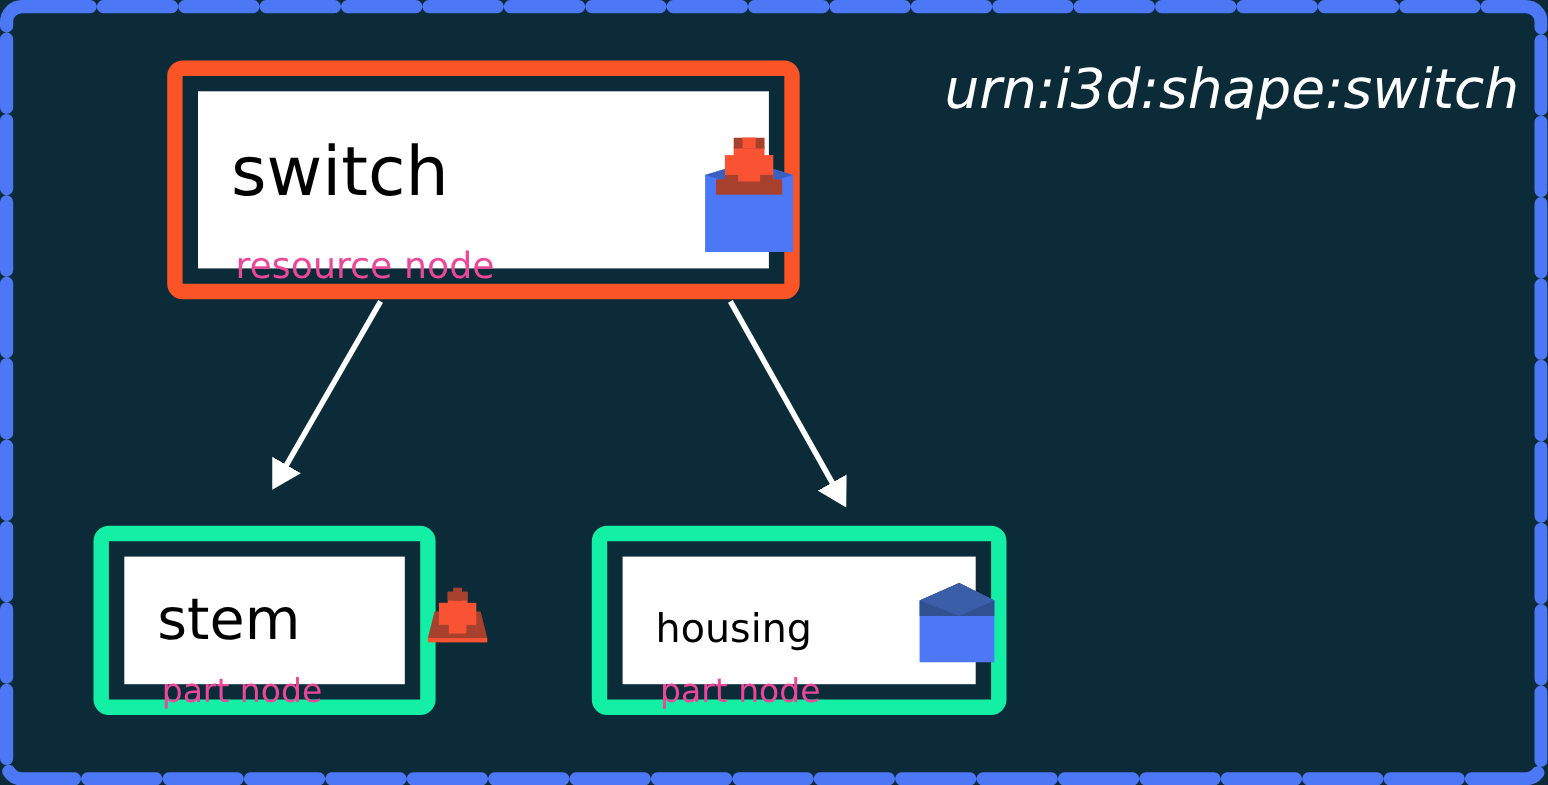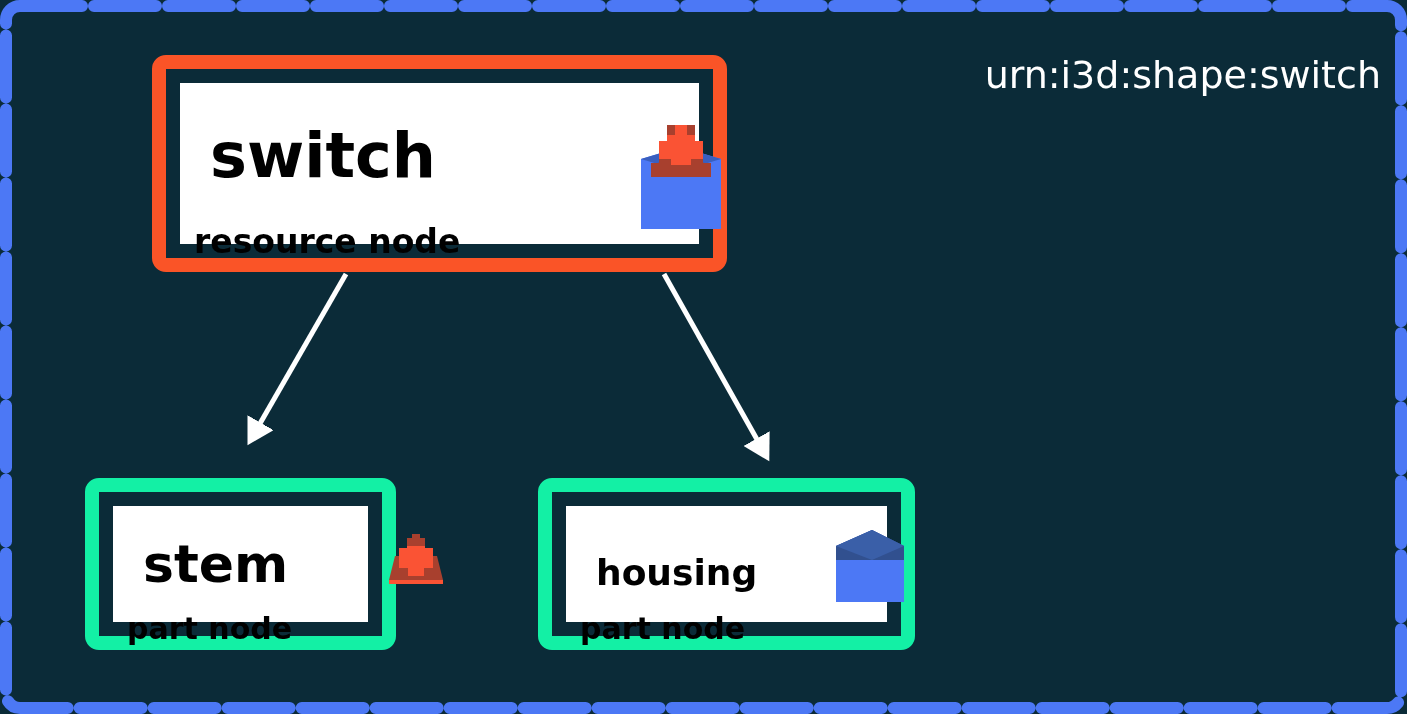--- a/index.html
+++ b/index.html
@@ -22,25 +22,26 @@
     width: 1407px;
     height: 714px;
     pointer-events: none;
   }
   
   #graph-title {
     position: absolute;
     right: 26px;
     top: 56px;
     color: #ffffff;
-    font-size: 38px;
+    font-size: 50px;
     line-height: 1;
     letter-spacing: 0px;
     white-space: nowrap;
     font-family: "DejaVu Sans", sans-serif;
+    font-style: italic;
   }
   
   #edges {
     position: absolute;
     left: 0; top: 0;
     width: 1407px;
     height: 714px;
   }
   
   .node {
@@ -48,37 +49,36 @@
     box-sizing: border-box;
     border-radius: 14px;
     display: block;
   }
   .node .inner {
     position: absolute;
     inset: 14px;
     background: #ffffff;
     box-sizing: border-box;
     display: block;
-    font-weight: bold;
   }
   .node.root { border: 14px solid #fa5427; }
   .node.part { border: 14px solid #13f0a5; }
 
   .node-title {
     position: absolute;
     left: 30px;
     color: #000000;
     font-family: "DejaVu Sans", sans-serif;
     line-height: 1;
     white-space: nowrap;
   }
   .node-sub {
     position: absolute;
-    left: 14px;
-    color: #000000;
+    left: 34px;
+    color: #ec4899;
     font-family: "DejaVu Sans", sans-serif;
     line-height: 1;
     white-space: nowrap;
   }
   .node-icon {
     position: absolute;
   }
 
   
   #node-switch {

